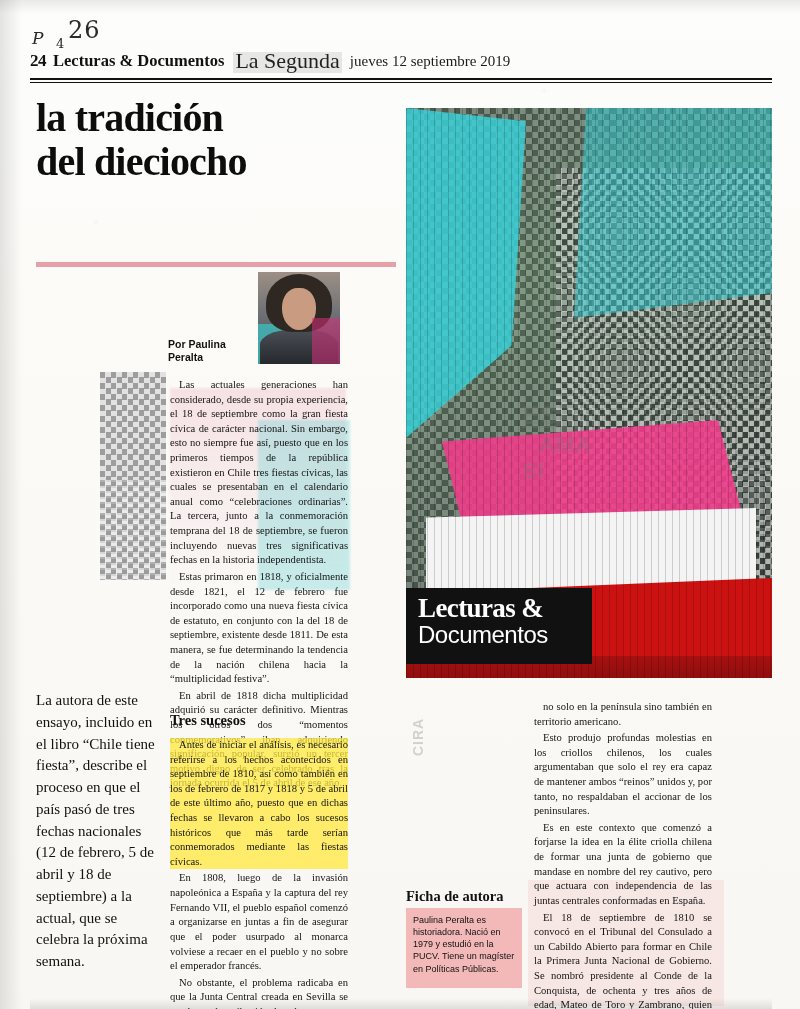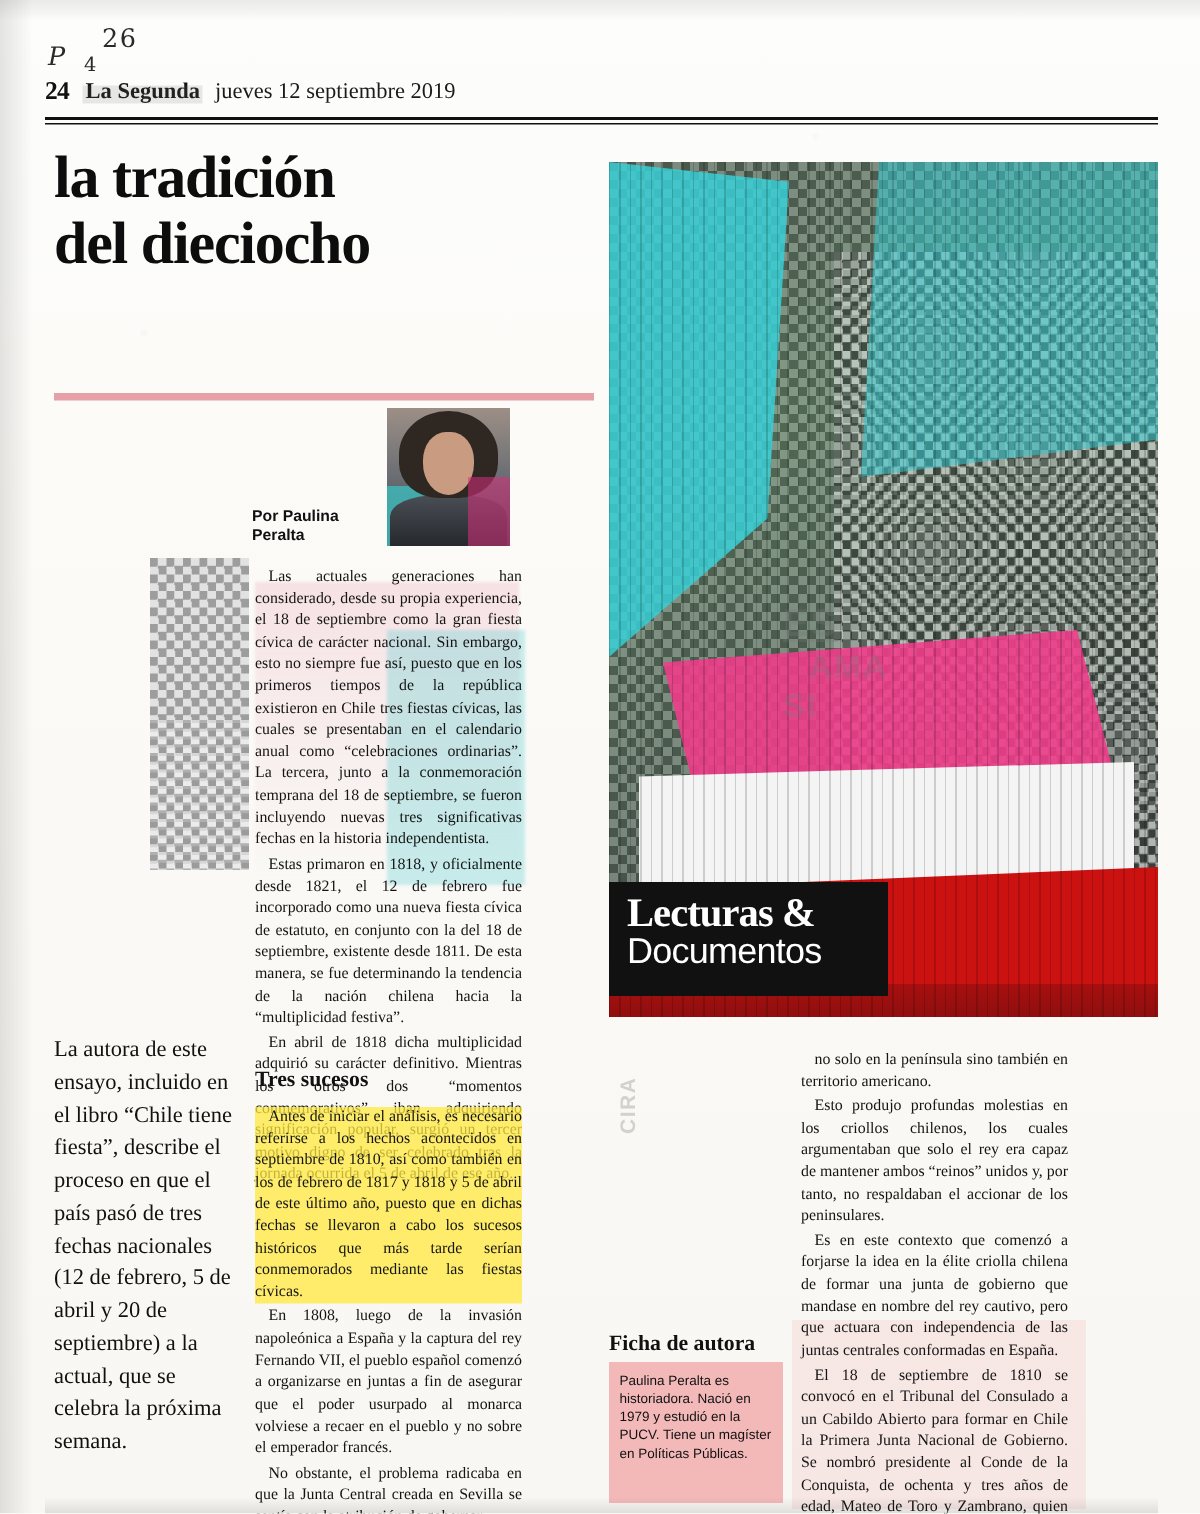--- a/index.html
+++ b/index.html
@@ -51,21 +51,21 @@
     width: 120px; height: 36px;
     font-family: "DejaVu Serif", serif;
     color: #2a2a2a;
   }
   .hw-p {
     position: absolute; left: 4px; top: 14px;
     font-size: 17px; font-style: italic;
   }
   .hw-num {
     position: absolute; left: 40px; top: 2px;
-    font-size: 17px;
+    font-size: 24px;
     letter-spacing: 1px;
   }
   .hw-sub {
     position: absolute; left: 28px; top: 22px;
     font-size: 13px;
   }
 
   
   .masthead {
     position: absolute;
@@ -83,22 +83,22 @@
     letter-spacing: -0.5px;
   }
   .masthead-section {
     font-family: "Liberation Serif", serif;
     font-weight: bold;
     font-size: 16.5px;
     color: #111;
   }
   .masthead-brand {
     font-family: "Liberation Serif", serif;
-    font-weight: bold;
-    font-size: 15px;
+    font-weight: normal;
+    font-size: 22px;
     color: #111;
     margin-left: 4px;
     position: relative;
   }
   .masthead-brand::after {
     content: "";
     position: absolute;
     left: -2px; right: -2px; top: 4px; bottom: 1px;
     background: rgba(120,120,120,0.16);
     filter: blur(0.4px);
@@ -360,21 +360,21 @@
     position: absolute;
     left: 406px; top: 888px;
     font-family: "Liberation Serif", serif;
     font-weight: bold;
     font-size: 14.5px;
     color: #111;
   }
   .ficha-box {
     position: absolute;
     left: 406px; top: 908px;
-    width: 116px; height: 94px;
+    width: 116px; height: 80px;
     background: #f3b9b9;
     padding: 6px 7px;
     box-sizing: border-box;
     font-family: "Liberation Sans", sans-serif;
     font-size: 9px;
     line-height: 1.35;
     color: #111;
   }
 
   
@@ -414,20 +414,21 @@
   <div class="scan-edge-top"></div>
 
   <div class="handwriting">
     <span class="hw-p">P</span>
     <span class="hw-sub">4</span>
     <span class="hw-num">26</span>
   </div>
 
   <div class="masthead">
     <span class="page-num">24</span>
+    <span class="masthead-section">Lecturas &amp; Documentos</span>
     <span class="masthead-brand">La Segunda</span>
     <span class="masthead-date">jueves 12 septiembre 2019</span>
   </div>
   <div class="rule-top"></div>
   <div class="rule-top2"></div>
 
   <div class="headline">
     <div>la tradición</div>
     <div>del dieciocho</div>
   </div>
@@ -466,21 +467,21 @@
   <div class="ghost-word gw1">ES</div>
   <div class="ghost-word gw2">AMA</div>
   <div class="ghost-word gw3">SI</div>
   <div class="ghost-word gw4">CIRA</div>
 
   <div class="section-flag">
     <div class="flag-line1">Lecturas &amp;</div>
     <div class="flag-line2">Documentos</div>
   </div>
 
-  <div class="standfirst">La autora de este ensayo, incluido en el libro “Chile tiene fiesta”, describe el proceso en que el país pasó de tres fechas nacionales (12 de febrero, 5 de abril y 20 de septiembre) a la actual, que se celebra la próxima semana.</div>
+  <div class="standfirst">La autora de este ensayo, incluido en el libro “Chile tiene fiesta”, describe el proceso en que el país pasó de tres fechas nacionales (12 de febrero, 5 de abril y 18 de septiembre) a la actual, que se celebra la próxima semana.</div>
 
   <div class="col col-mid">
     <p class="first">Las actuales generaciones han considerado, desde su propia experiencia, el 18 de septiembre como la gran fiesta cívica de carácter nacional. Sin embargo, esto no siempre fue así, puesto que en los primeros tiempos de la república existieron en Chile tres fiestas cívicas, las cuales se presentaban en el calendario anual como “celebraciones ordinarias”. La tercera, junto a la conmemoración temprana del 18 de septiembre, se fueron incluyendo nuevas tres significativas fechas en la historia independentista.</p>
     <p>Estas primaron en 1818, y oficialmente desde 1821, el 12 de febrero fue incorporado como una nueva fiesta cívica de estatuto, en conjunto con la del 18 de septiembre, existente desde 1811. De esta manera, se fue determinando la tendencia de la nación chilena hacia la “multiplicidad festiva”.</p>
     <p>En abril de 1818 dicha multiplicidad adquirió su carácter definitivo. Mientras los otros dos “momentos conmemorativos” iban adquiriendo significación popular, surgió un tercer motivo digno de ser celebrado tras la jornada ocurrida el 5 de abril de ese año.</p>
   </div>
 
   <div class="subhead">Tres sucesos</div>
 
   <div class="col col-mid2">

